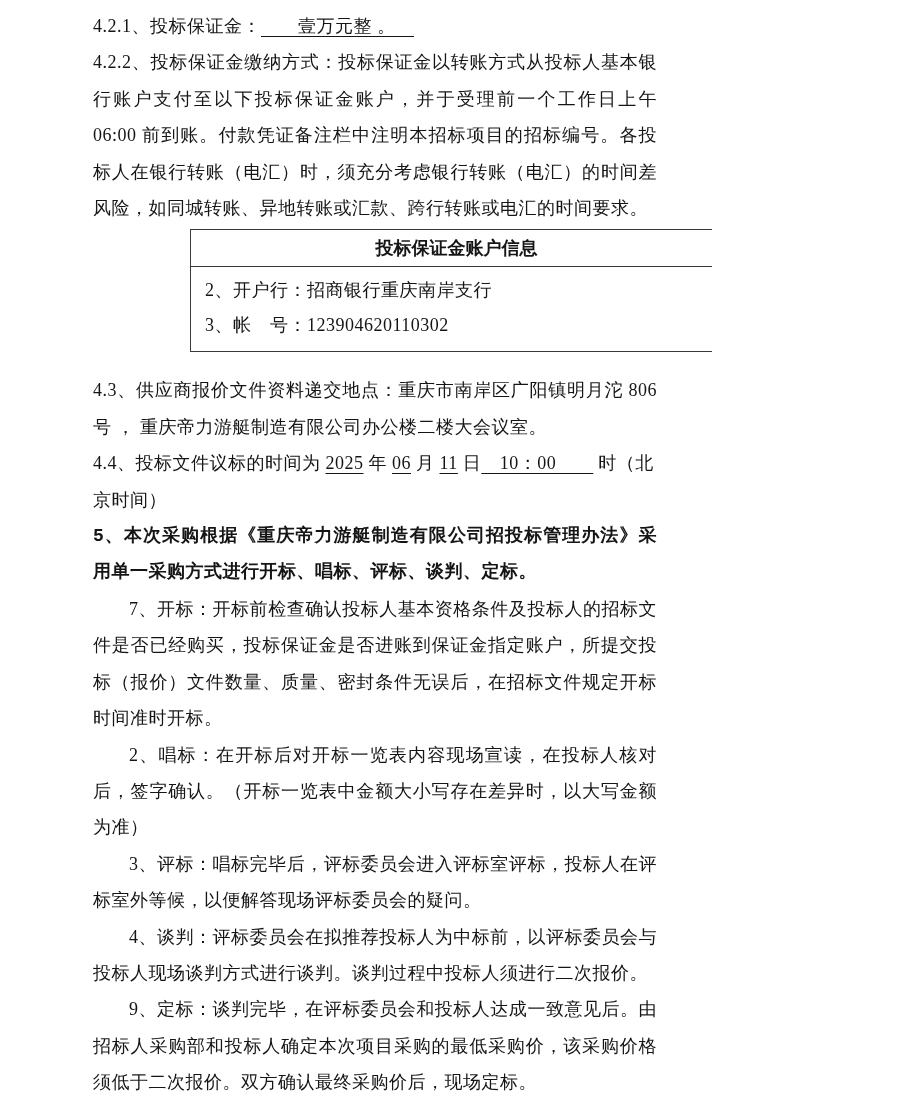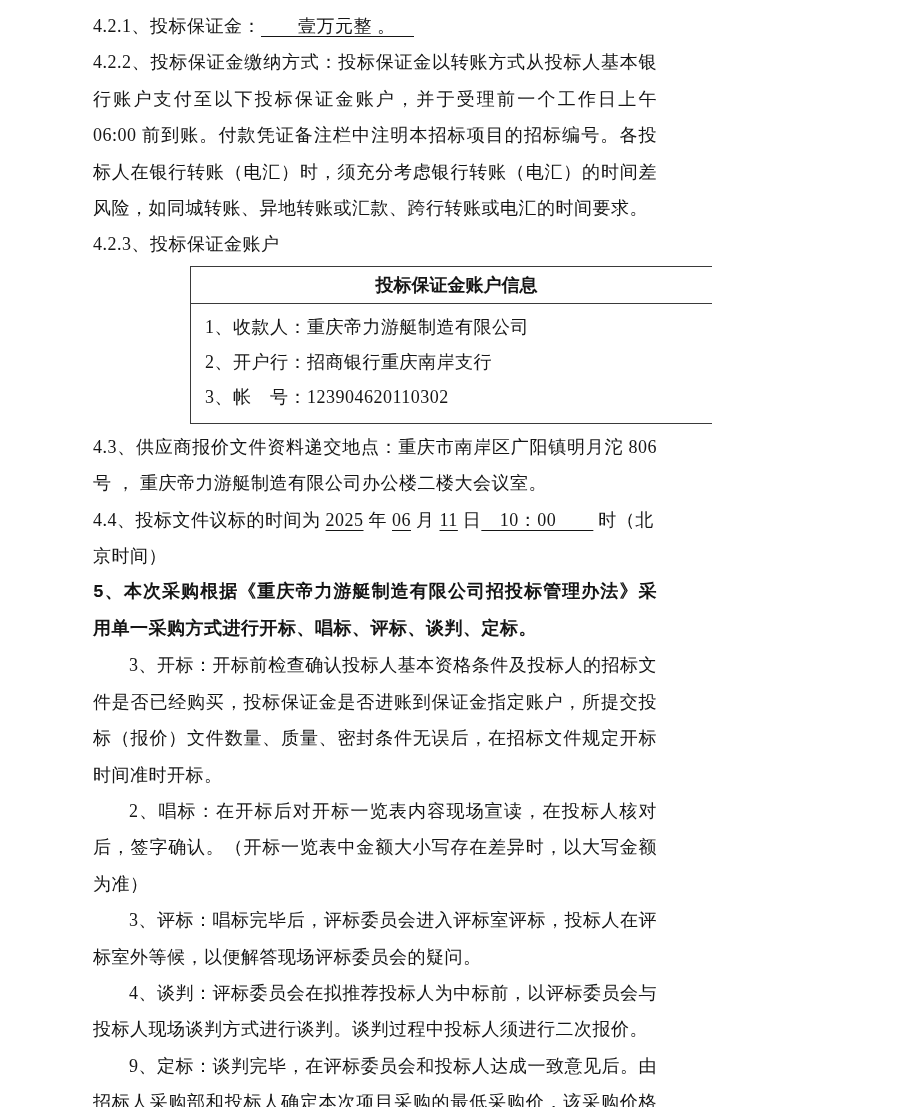--- a/index.html
+++ b/index.html
@@ -30,21 +30,21 @@
     text-decoration: underline;
     text-underline-offset: 4px;
     white-space: pre-wrap;
   }
   
   .account-table {
     box-sizing: border-box;
     width: 533px;
     margin-left: 97px;
     margin-top: 3px;
-    margin-bottom: 5px;
+    margin-bottom: 20px;
     border: 1px solid #3a3a3a;
   }
   .t-header {
     height: 36px;
     line-height: 36px;
     text-align: center;
     font-weight: bold;
     font-size: 18px;
     border-bottom: 1px solid #3a3a3a;
   }
@@ -63,38 +63,36 @@
 </style>
 </head>
 <body>
 
 <div class="page">
 
   <p class="line noj"><span>4.2.1、投标保证金：</span><span class="u">　　壹万元整 。　</span></p>
 
   <p class="line">4.2.2、投标保证金缴纳方式：投标保证金以转账方式从投标人基本银行账户支付至以下投标保证金账户，并于受理前一个工作日上午 06:00 前到账。付款凭证备注栏中注明本招标项目的招标编号。各投标人在银行转账（电汇）时，须充分考虑银行转账（电汇）的时间差风险，如同城转账、异地转账或汇款、跨行转账或电汇的时间要求。</p>
 
-  <p class="line noj">4.2.3、投标保证金账户</p>
 
   <div class="account-table">
     <div class="t-header">投标保证金账户信息</div>
     <div class="t-body">
-      <p class="line">1、收款人：重庆帝力游艇制造有限公司</p>
       <p class="line">2、开户行：招商银行重庆南岸支行</p>
       <p class="line">3、帐　号：123904620110302</p>
     </div>
   </div>
 
   <p class="line">4.3、供应商报价文件资料递交地点：重庆市南岸区广阳镇明月沱 806 号 ，  重庆帝力游艇制造有限公司办公楼二楼大会议室。</p>
 
   <p class="line noj"><span>4.4、投标文件议标的时间为 </span><span class="u">2025</span><span> 年 </span><span class="u">06</span><span> 月 </span><span class="u">11</span><span> 日</span><span class="u">　10：00　　</span><span> 时（北京时间）</span></p>
 
   <p class="line bold">5、本次采购根据《重庆帝力游艇制造有限公司招投标管理办法》采用单一采购方式进行开标、唱标、评标、谈判、定标。</p>
 
-  <p class="line indent">3、开标：开标前检查确认投标人基本资格条件及投标人的招标文件是否已经购买，投标保证金是否进账到保证金指定账户，所提交投标（报价）文件数量、质量、密封条件无误后，在招标文件规定开标时间准时开标。</p>
+  <p class="line indent">7、开标：开标前检查确认投标人基本资格条件及投标人的招标文件是否已经购买，投标保证金是否进账到保证金指定账户，所提交投标（报价）文件数量、质量、密封条件无误后，在招标文件规定开标时间准时开标。</p>
   <p class="line indent">2、唱标：在开标后对开标一览表内容现场宣读，在投标人核对后，签字确认。（开标一览表中金额大小写存在差异时，以大写金额为准）</p>
   <p class="line indent">3、评标：唱标完毕后，评标委员会进入评标室评标，投标人在评标室外等候，以便解答现场评标委员会的疑问。</p>
   <p class="line indent">4、谈判：评标委员会在拟推荐投标人为中标前，以评标委员会与投标人现场谈判方式进行谈判。谈判过程中投标人须进行二次报价。</p>
   <p class="line indent">9、定标：谈判完毕，在评标委员会和投标人达成一致意见后。由招标人采购部和投标人确定本次项目采购的最低采购价，该采购价格须低于二次报价。双方确认最终采购价后，现场定标。</p>
 
   <p class="line noj section-head">一、投标人</p>
 
   <p class="line chapter">第二章 投标人须知</p>
 
   <p class="line noj indent">1.1、合格投标人条件</p>

